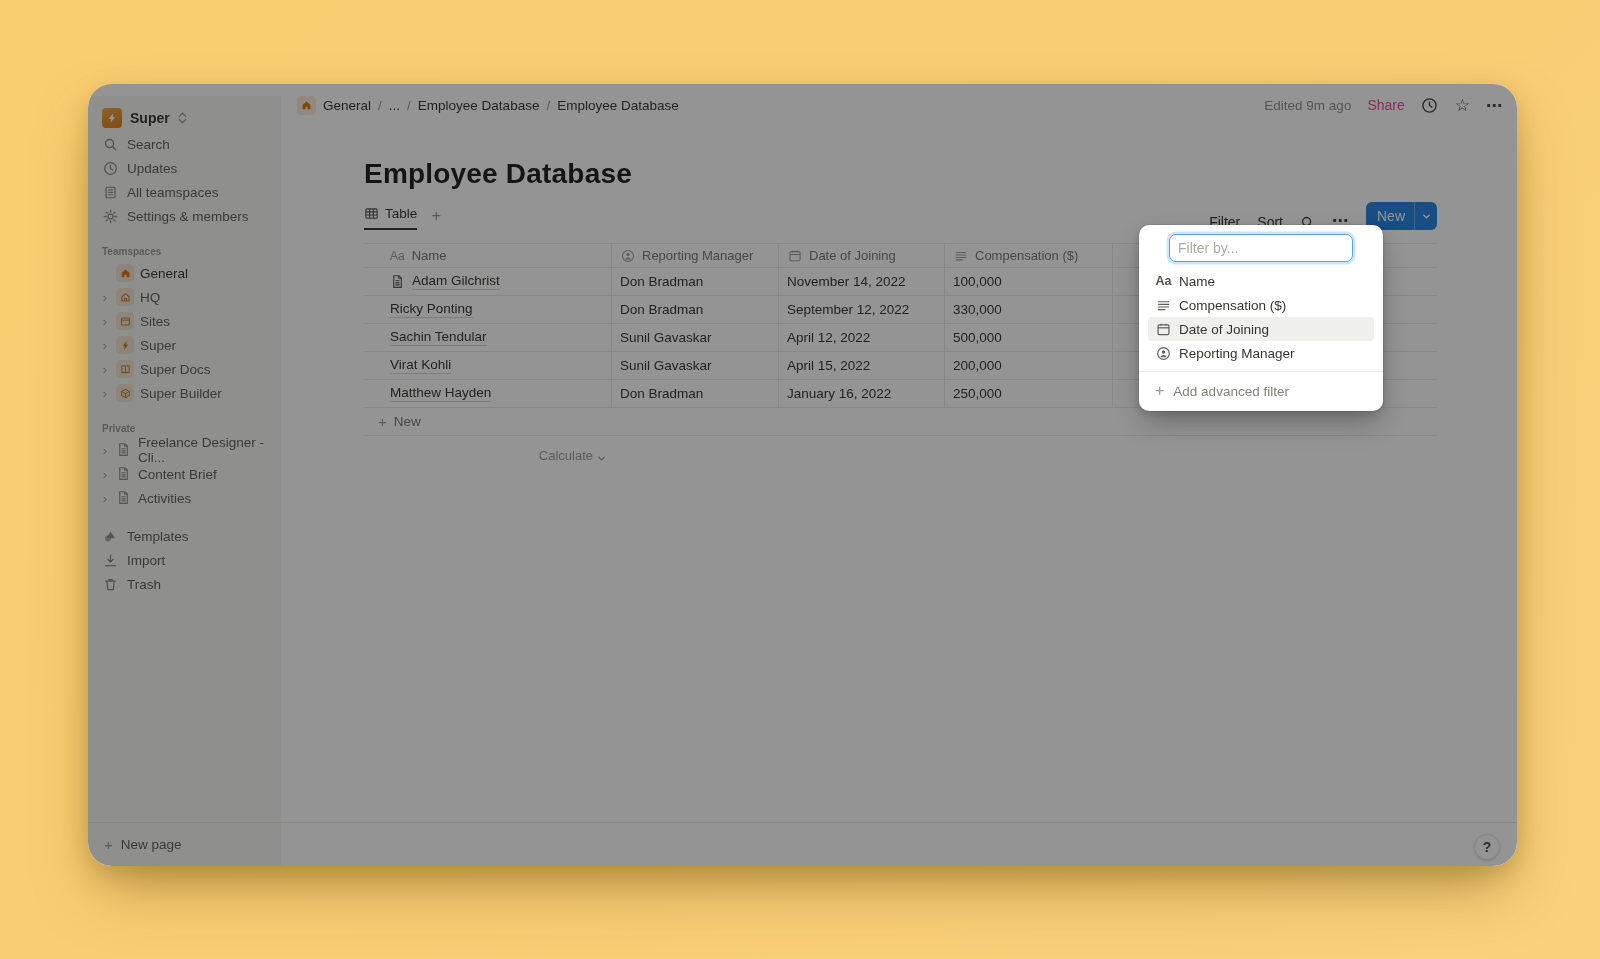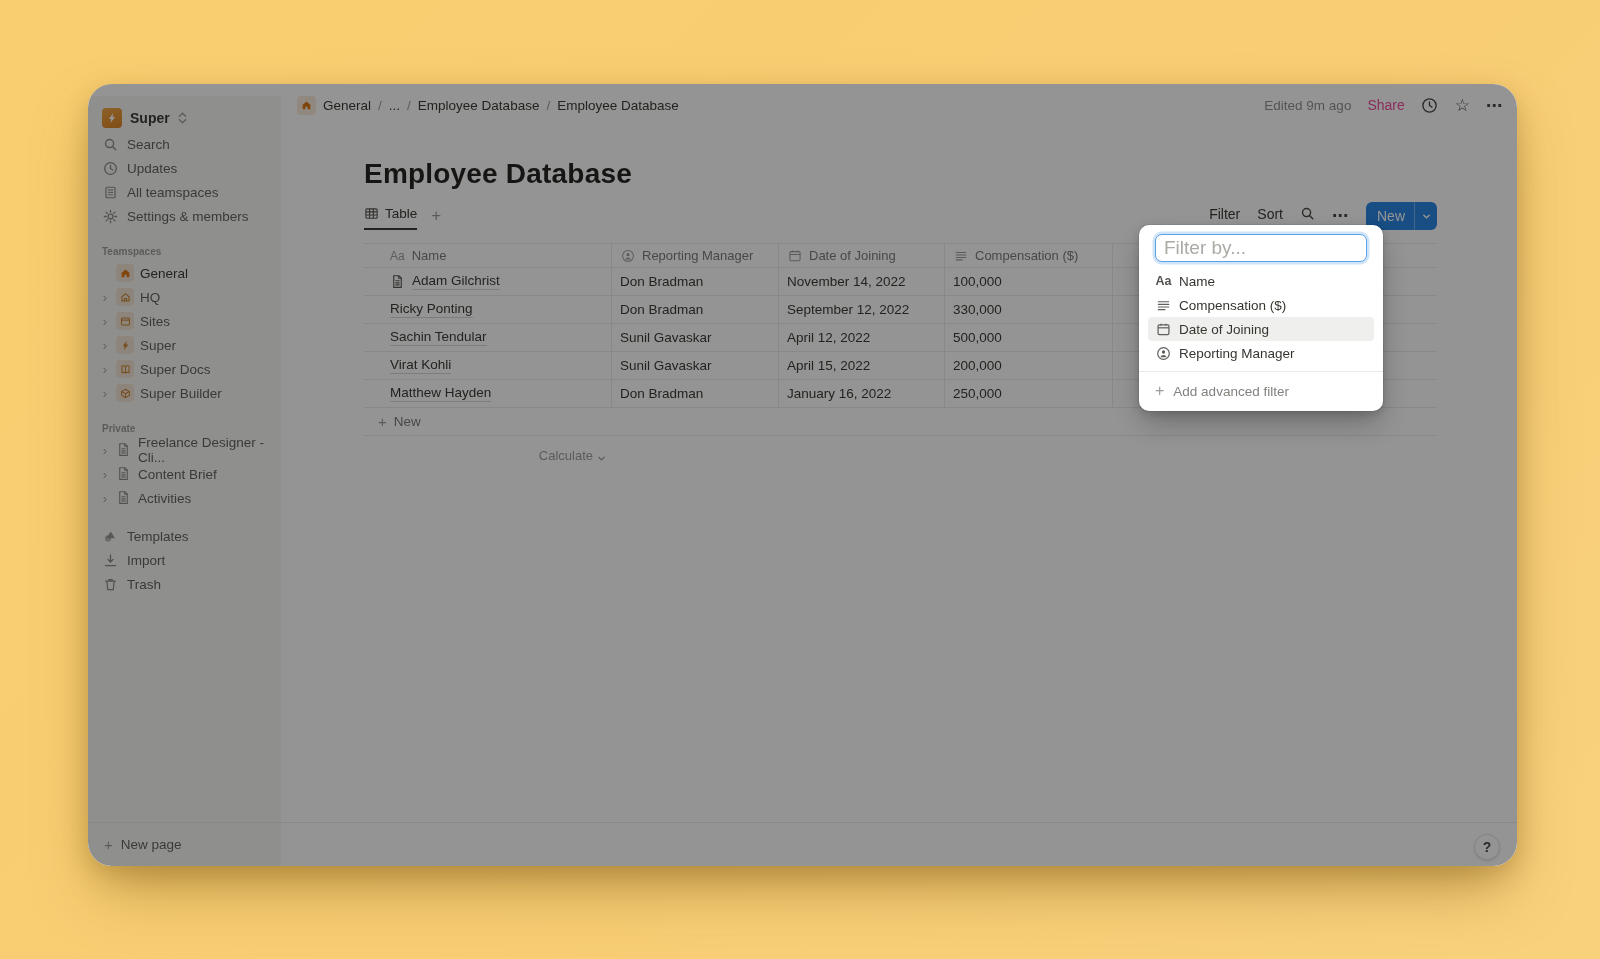--- a/index.html
+++ b/index.html
@@ -50,21 +50,21 @@
   .share { color:#ec4899; font-weight:500; font-size:14px; }
   .tb-ic { width:18px; height:18px; color:#46443F; display:flex; align-items:center; justify-content:center; }
   .star-glyph { font-size:17px; line-height:1; color:#46443F; }
   .dots-glyph { font-size:16px; letter-spacing:1px; color:#46443F; font-weight:700; }
   .page-title { margin:38px 0 0 83px; font-size:28px; font-weight:700; letter-spacing:.2px; color:#1F1E1B; }
   
   .views-row { position:relative; margin-top:16px; padding:0 80px 0 83px; height:30px; display:flex; align-items:flex-start; }
   .view-tab { display:flex; align-items:center; gap:6px; font-size:13.5px; font-weight:500; color:#37352F; padding-bottom:7px; border-bottom:2.5px solid #37352F; }
   .view-tab .ic { width:15px; height:15px; color:#55534E; }
   .add-view { margin-left:14px; color:#9B9A97; font-size:17px; line-height:1; margin-top:1px; }
-  .view-toolbar { margin-left:auto; display:flex; align-items:flex-start; gap:17px; font-size:14px; color:#37352F; }
+  .view-toolbar { margin-left:auto; display:flex; align-items:flex-end; gap:17px; font-size:14px; color:#37352F; }
   .vt-ic { width:15px; height:15px; color:#46443F; display:flex; align-items:center; justify-content:center; }
   .new-btn { display:flex; align-items:center; background:#2383E2; border-radius:6px; height:28px; color:#fff; font-size:14px; font-weight:500; overflow:hidden; margin-top:-4px; }
   .new-btn .lbl { padding:0 9px 0 11px; }
   .new-btn .split { width:1px; align-self:stretch; background:rgba(255,255,255,.35); }
   .new-btn .dd { width:22px; display:flex; align-items:center; justify-content:center; }
   
   .dbtable { margin:7px 0 0 83px; width:1073px; font-size:13.5px; }
   .trow { display:grid; grid-template-columns:248px 167px 166px 168px 324px; align-items:stretch; border-bottom:1px solid #E9E9E7; }
   .thead { border-top:1px solid #E9E9E7; height:25px; color:#787774; font-size:13px; }
   .tcell { display:flex; align-items:center; gap:7px; padding:0 8px; border-right:1px solid #E9E9E7; overflow:hidden; white-space:nowrap; }
@@ -81,24 +81,24 @@
   
   .dim { position:absolute; inset:0; background:rgba(12,12,12,.44); z-index:50; }
   
   .popup {
     position:absolute; left:1051px; top:141px; width:244px; z-index:60;
     background:#fff; border-radius:10px;
     box-shadow:0 0 0 1px rgba(15,15,15,.06), 0 14px 28px -4px rgba(15,15,15,.3), 0 3px 8px rgba(15,15,15,.15);
     padding:9px 0 7px;
   }
   .filter-input {
-    display:block; width:212px; margin:0 auto 7px; height:28px;
+    display:block; width:184px; margin:0 auto 7px; height:28px;
     border:1px solid #5AA0E4; border-radius:7px;
     box-shadow:0 0 0 2.5px rgba(35,131,226,.22);
-    font-family:inherit; font-size:19px; padding:0 8px; color:#37352F; outline:none;
+    font-family:inherit; font-size:14px; padding:0 8px; color:#37352F; outline:none;
   }
   .filter-input::placeholder { color:#ACAAA5; }
   .p-item { display:flex; align-items:center; gap:7px; height:24px; margin:0 9px; padding:0 7px; border-radius:4px; font-size:13.5px; color:#37352F; }
   .p-item.hl { background:#EFEFED; }
   .p-ic { width:17px; height:17px; color:#5F5E5B; display:flex; align-items:center; justify-content:center; flex:none; }
   .p-div { height:1px; background:#E9E9E7; margin:6px 0; }
   .p-add { display:flex; align-items:center; gap:9px; height:26px; padding:0 16px; color:#82817D; font-size:13.5px; }
   .p-add .plus-g { font-size:16px; color:#9B9A97; }
   svg { display:block; }
 </style>

